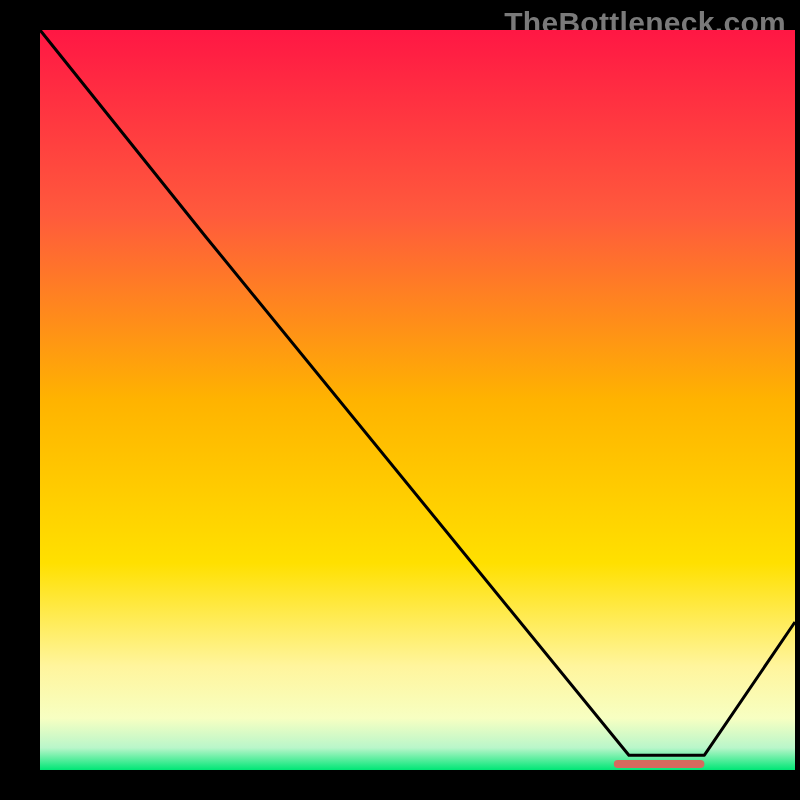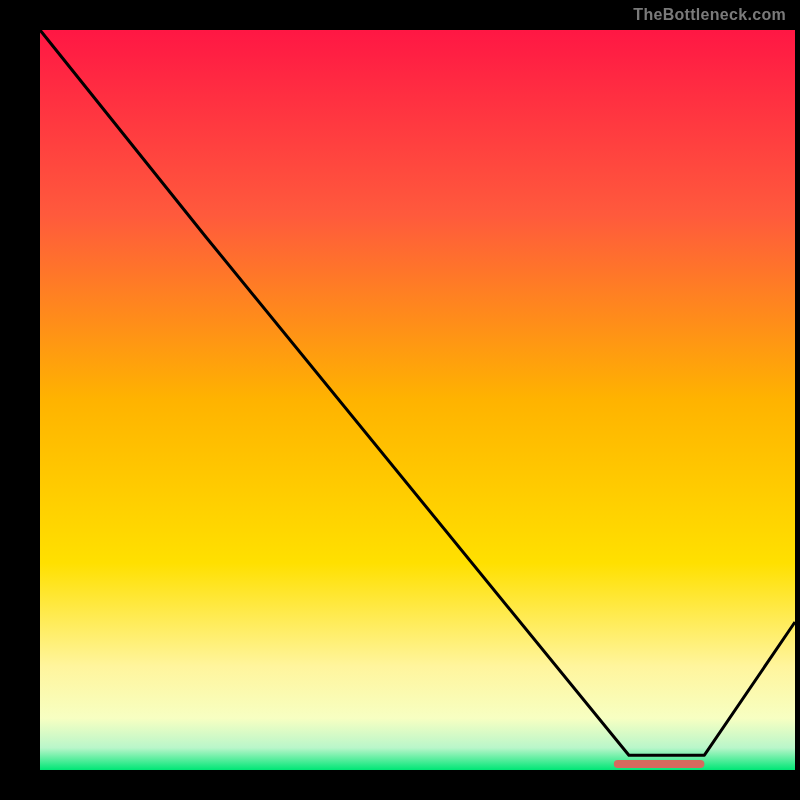--- a/index.html
+++ b/index.html
@@ -14,21 +14,21 @@
   .frame {
     position: relative;
     width: 800px;
     height: 800px;
   }
   .attribution {
     position: absolute;
     top: 6px;
     right: 14px;
     color: #7a7a7a;
-    font-size: 16px;
+    font-size: 30px;
     font-weight: 600;
     letter-spacing: 0.3px;
   }
   svg {
     position: absolute;
     top: 0;
     left: 0;
   }
 </style>
 </head>

